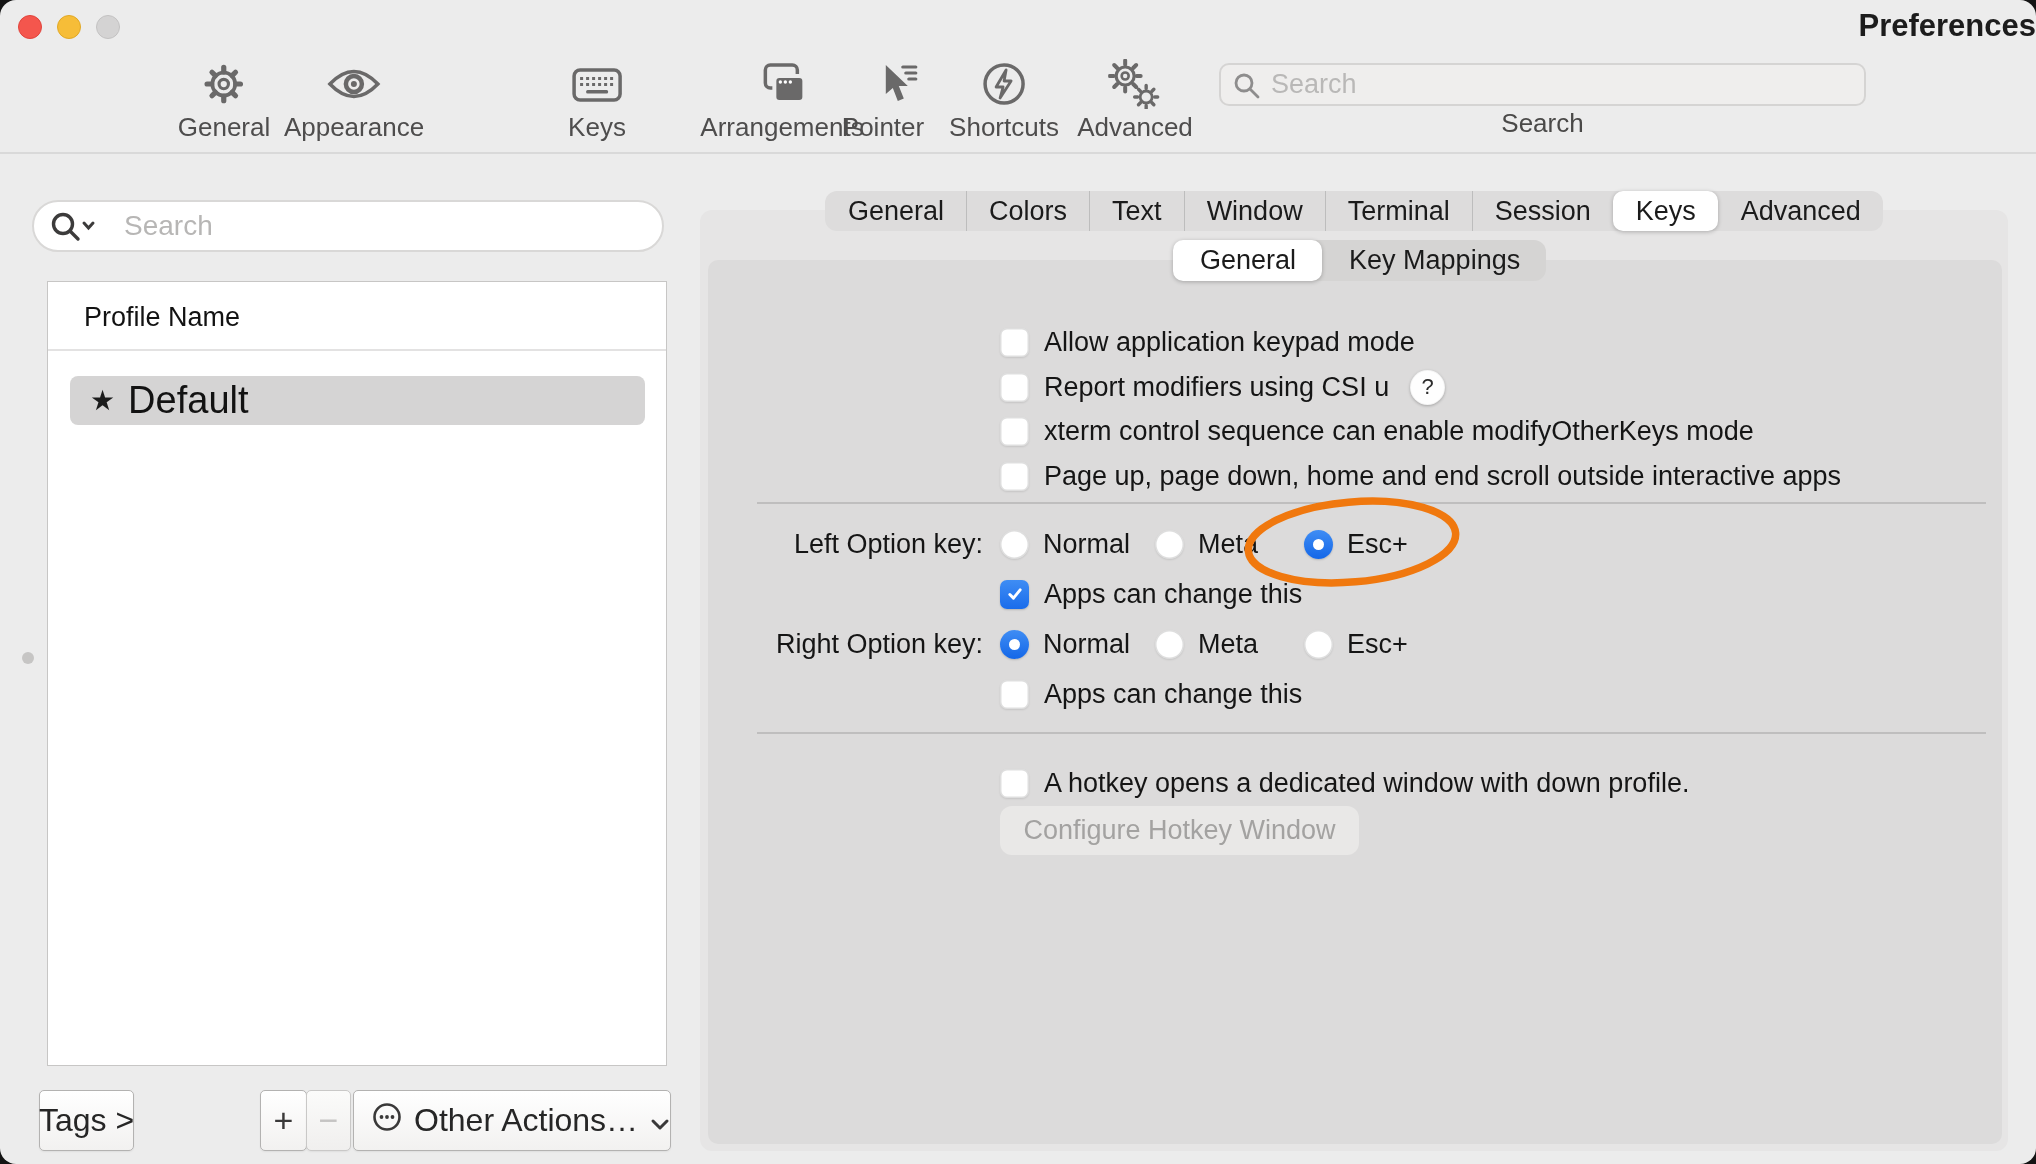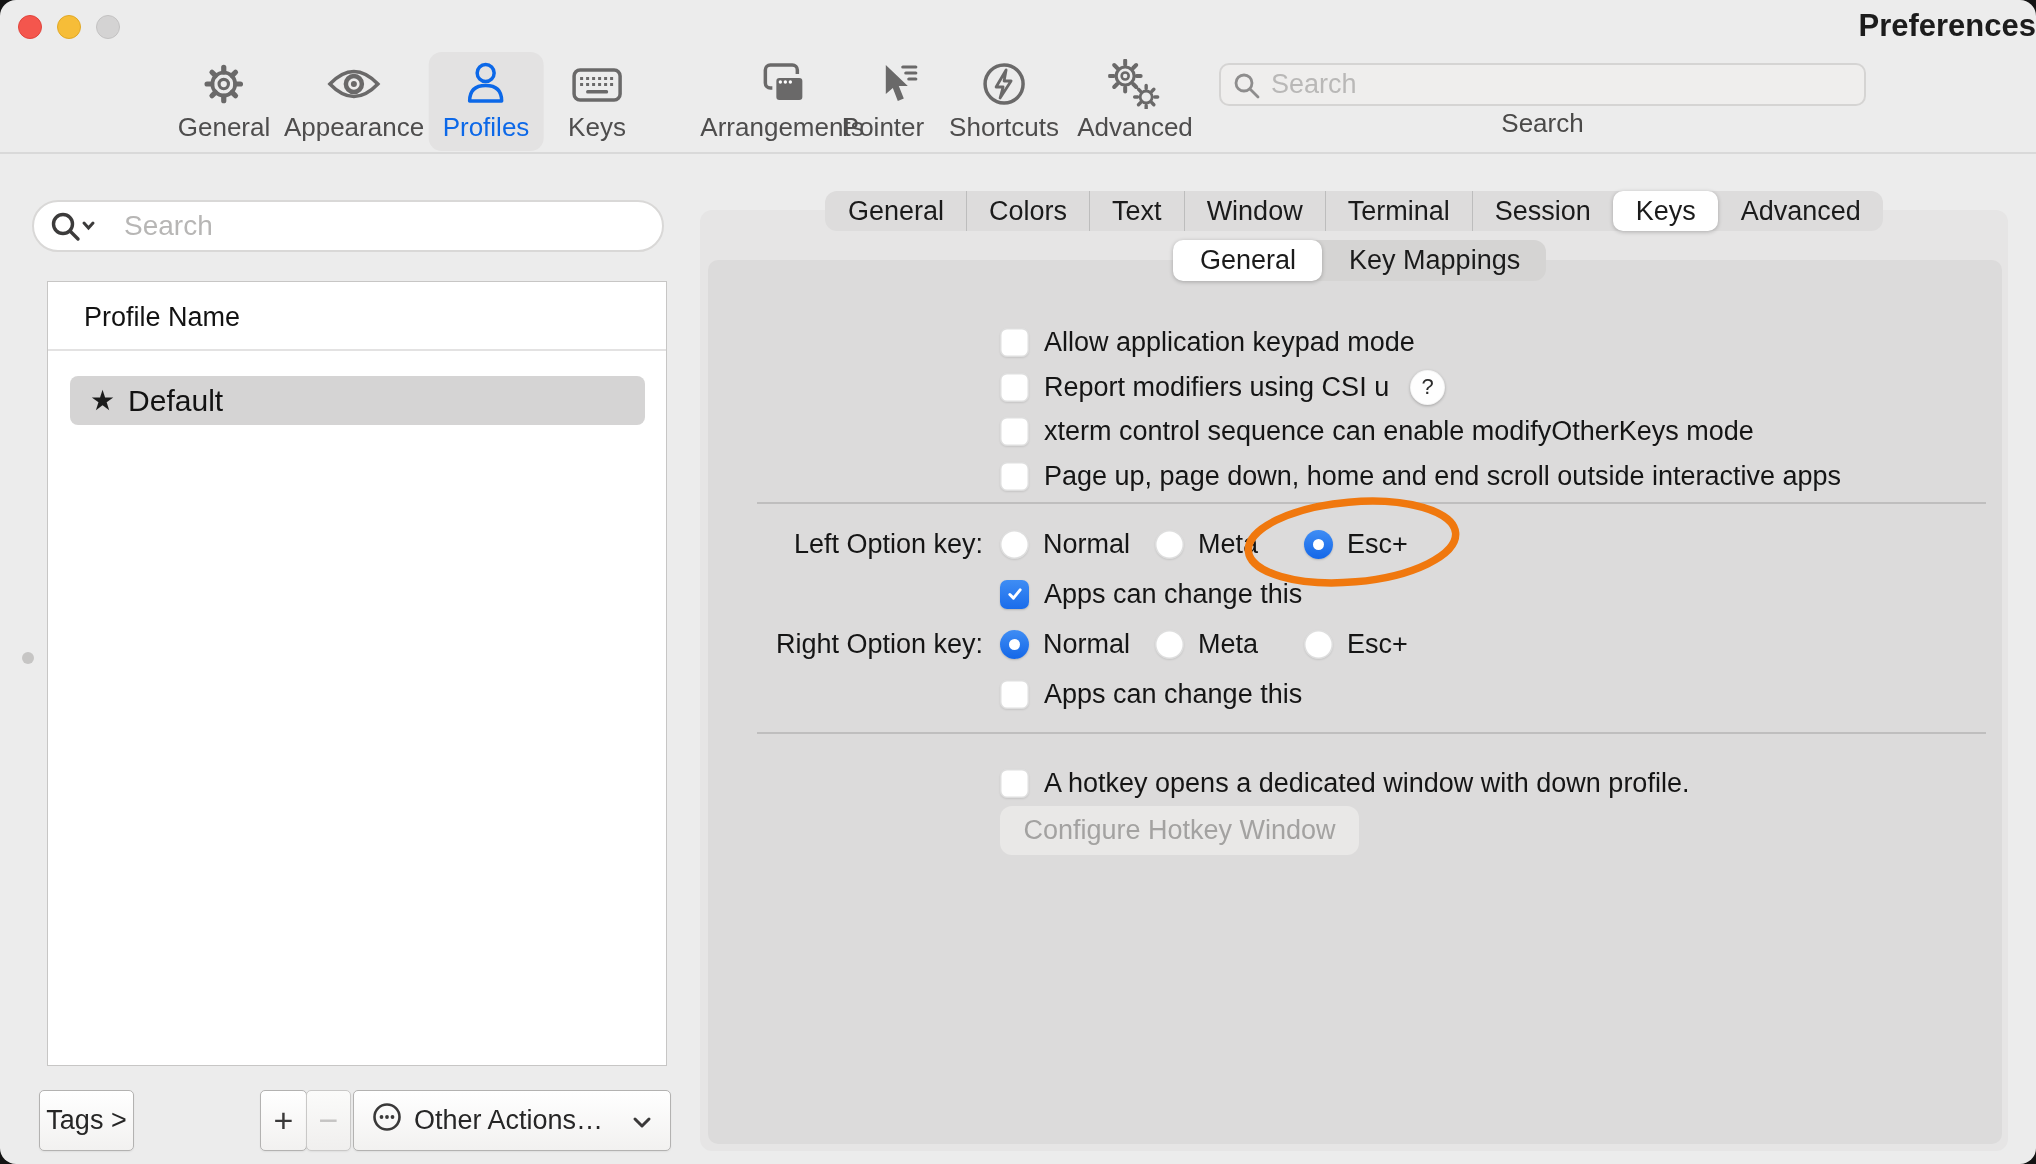--- a/index.html
+++ b/index.html
@@ -30,24 +30,24 @@
   
   .side-search{position:absolute;left:32px;top:200px;width:632px;height:52px;background:#fff;border:2px solid #d9d8d7;border-radius:26px;}
   .side-search input{position:absolute;left:88px;right:14px;top:2px;height:44px;border:none;outline:none;background:transparent;font-size:28px;color:#222;}
   .side-search input::placeholder{color:#b7b6b5;}
   .side-search .mag{position:absolute;left:16px;top:9px;}
   .list-panel{position:absolute;left:47px;top:281px;width:620px;height:785px;background:#fff;border:1.5px solid #c7c6c5;}
   .list-header{position:absolute;left:36px;top:20px;font-size:27px;color:#121212;}
   .list-sep{position:absolute;left:0;right:0;top:67px;height:1.5px;background:#e3e2e2;}
   .profile-row{position:absolute;left:22px;top:94px;width:575px;height:49px;background:#d5d4d4;border-radius:8px;display:flex;align-items:center;padding-left:20px;gap:13px;}
   .profile-row .star{font-size:28px;color:#1c1c1c;line-height:1;}
-  .profile-row .pname{font-size:30px;color:#121212;}
-
-  
-  .fbtn{position:absolute;top:1090px;height:61px;background:linear-gradient(#ffffff,#f2f1f0);border:1.5px solid #b3b2b1;border-radius:5px;display:flex;align-items:center;justify-content:center;font-size:27px;color:#262626;box-shadow:0 1px 2px rgba(0,0,0,0.06);white-space:nowrap;}
+  .profile-row .pname{font-size:38px;color:#121212;}
+
+  
+  .fbtn{position:absolute;top:1090px;height:61px;background:linear-gradient(#ffffff,#f2f1f0);border:1.5px solid #b3b2b1;border-radius:5px;display:flex;align-items:center;justify-content:center;font-size:32px;color:#262626;box-shadow:0 1px 2px rgba(0,0,0,0.06);white-space:nowrap;}
   .fbtn.tags{left:39px;width:95px;}
   .fbtn.plus{left:260px;width:47px;font-size:34px;font-weight:300;color:#3a3939;}
   .fbtn.minus{left:306px;width:45px;font-size:34px;font-weight:300;color:#c5c4c3;background:linear-gradient(#fbfbfa,#f0efee);border-color:#c9c8c7;}
   .fbtn.other{left:353px;width:318px;justify-content:flex-start;padding:0 18px;gap:12px;}
   .fbtn.other .chev{margin-left:auto;}
   .split-dot{position:absolute;left:22px;top:652px;width:12px;height:12px;border-radius:50%;background:#c6c5c4;}
 
   
   .outer-panel{position:absolute;left:700px;top:210px;width:1308px;height:941px;background:#e6e5e5;border-radius:12px;}
   .inner-panel{position:absolute;left:708px;top:260px;width:1294px;height:884px;background:#dcdbdb;border-radius:10px;}
@@ -104,29 +104,20 @@
     <span class="ic">
       <svg width="56" height="38" viewBox="0 0 56 38" fill="none" stroke="#6a6969">
         <path d="M4 19 Q28 -6 52 19 Q28 44 4 19 Z" stroke-width="3.5"></path>
         <circle cx="28" cy="19" r="8" stroke-width="4.5"></circle>
         <circle cx="28" cy="19" r="3" fill="#6a6969" stroke="none"></circle>
       </svg>
     </span>
     <span class="lb">Appearance</span>
   </div>
 
-  <div class="tbitem sel" style="left:486px;">
-    <span class="ic">
-      <svg width="48" height="48" viewBox="0 0 48 48" fill="none" stroke="#0c68e8">
-        <circle cx="24" cy="13" r="8.5" stroke-width="3.5"></circle>
-        <path d="M8 41 C8 29 15 25.5 24 25.5 C33 25.5 40 29 40 41 Z" stroke-width="3.5" stroke-linejoin="round"></path>
-      </svg>
-    </span>
-    <span class="lb">Profiles</span>
-  </div>
 
   <div class="tbitem" style="left:597px;">
     <span class="ic">
       <svg width="54" height="44" viewBox="0 0 54 44" fill="none" stroke="#6a6969">
         <rect x="4" y="8" width="46" height="30" rx="6" stroke-width="3.5"></rect>
         <g fill="#6a6969" stroke="none">
           <rect x="10" y="15" width="3" height="3"></rect>
               <rect x="16" y="15" width="3" height="3"></rect>
               <rect x="22" y="15" width="3" height="3"></rect>
               <rect x="28" y="15" width="3" height="3"></rect>

